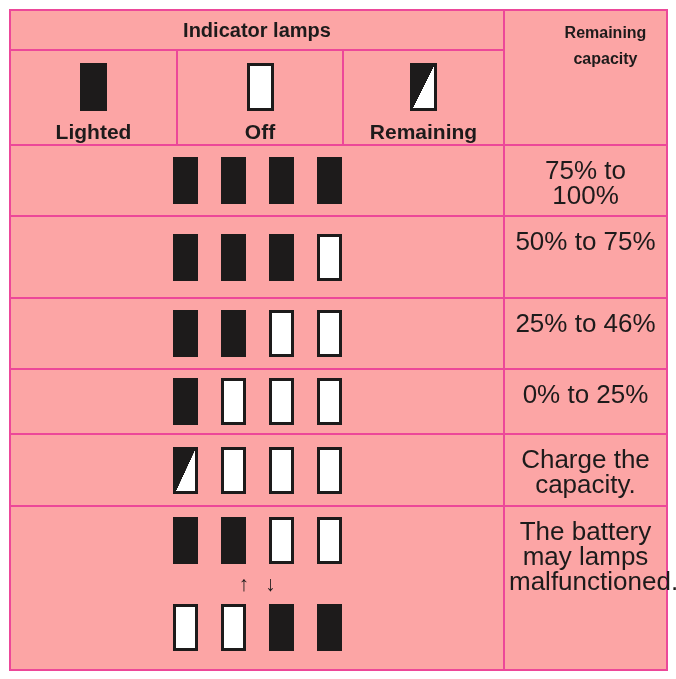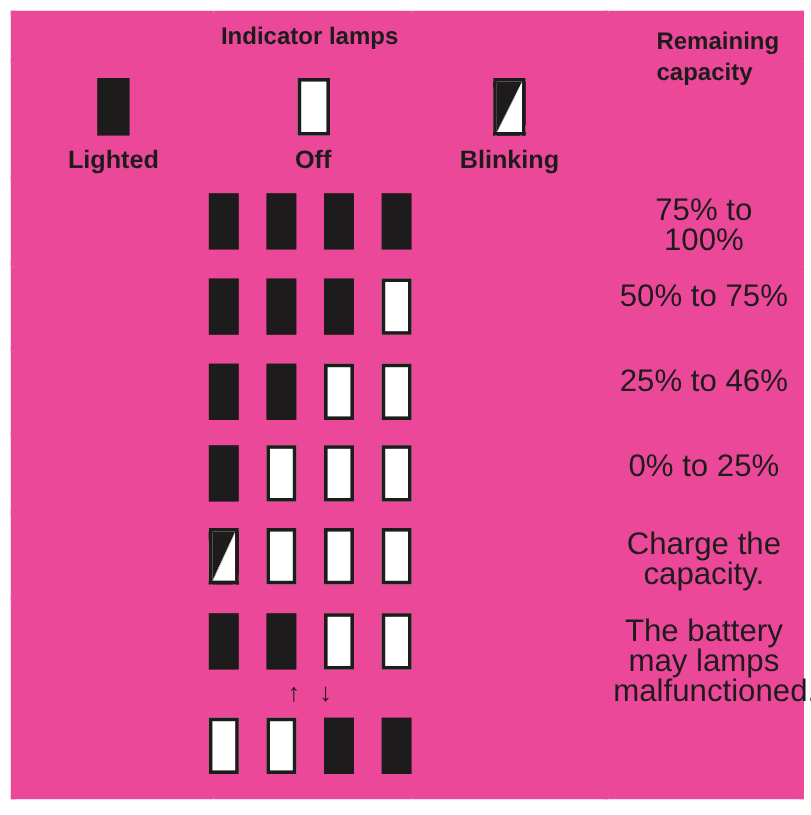--- a/index.html
+++ b/index.html
@@ -18,36 +18,36 @@
   table.lamp-table {
     position: absolute;
     left: 9px;
     top: 9px;
     width: 657px;
     height: 657px;
     border-collapse: collapse;
     table-layout: fixed;
   }
   .lamp-table td {
-    border: 4px solid #ec4899;
-    background: #ec4899;
+    border: 2px solid #ec4899;
+    background: #fca5a5;
     padding: 0;
   }
   
   td.hdr-lamps {
     text-align: center;
     vertical-align: middle;
     font-weight: bold;
     font-size: 20px;
   }
   td.hdr-capacity {
-    text-align: left;
-    vertical-align: top;
-    font-weight: bold;
-    font-size: 20px;
+    text-align: center;
+    vertical-align: top;
+    font-weight: bold;
+    font-size: 16px;
     line-height: 26px;
     padding-top: 9px;
     padding-left: 40px;
   }
   
   td.legend-cell {
     vertical-align: top;
     text-align: center;
   }
   .legend-icon {
@@ -134,37 +134,37 @@
     <td class="legend-cell">
       <div class="legend-icon">
             <span class="lamp off"></span>
           </div>
       <div class="legend-label">Off</div>
     </td>
     <td class="legend-cell">
       <div class="legend-icon">
             <span class="lamp blink"></span>
           </div>
-      <div class="legend-label">Blinking</div>
+      <div class="legend-label">Remaining</div>
     </td>
   </tr>
 
   <tr style="height:71px">
     <td class="lamp-cell" colspan="3">
       <div class="lamp-row">
             <span class="lamp on"></span>
             <span class="lamp on"></span>
             <span class="lamp on"></span>
             <span class="lamp on"></span>
           </div>
     </td>
     <td class="capacity-cell">75% to 100%</td>
   </tr>
 
-  <tr style="height:71px">
+  <tr style="height:82px">
     <td class="lamp-cell" colspan="3">
       <div class="lamp-row">
             <span class="lamp on"></span>
             <span class="lamp on"></span>
             <span class="lamp on"></span>
             <span class="lamp off"></span>
           </div>
     </td>
     <td class="capacity-cell">50% to 75%</td>
   </tr>

